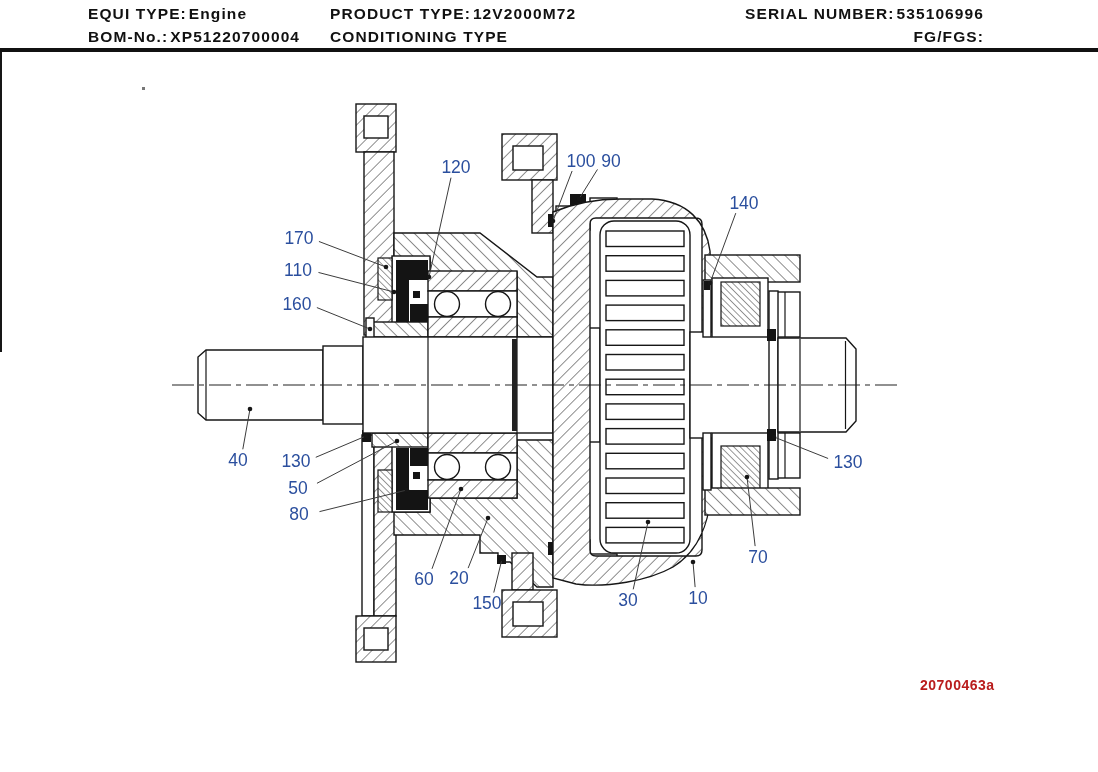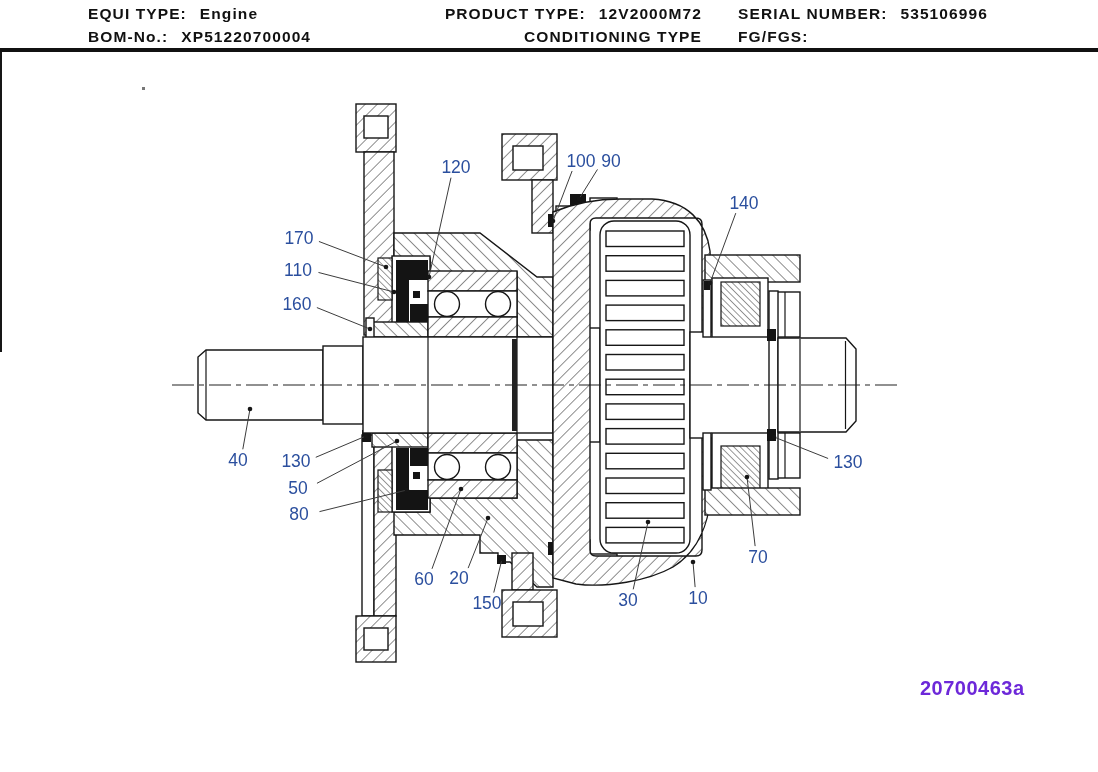--- a/index.html
+++ b/index.html
@@ -1,30 +1,30 @@
 <!DOCTYPE html>
 <html><head>
 <meta charset="utf-8">
 <style>
   html,body{margin:0;padding:0;background:#e8e8e8;}
   .page{position:relative;width:1098px;height:772px;background:#ffffff;overflow:hidden;
         font-family:"Liberation Sans",sans-serif;}
   .h-cell{position:absolute;white-space:nowrap;font-weight:bold;font-size:15.5px;
           letter-spacing:1.1px;color:#111;}
-  .h-val{margin-left:13px;}
+  .h-val{margin-left:2px;}
   .c1{left:88px;}
-  .c2{left:330px;width:372px;text-align:right;}
-  .c3{left:738px;width:300px;text-align:left;}
+  .c2{left:330px;width:372px;text-align:left;}
+  .c3{left:684px;width:300px;text-align:right;}
   .r1{top:5px;}
   .r2{top:28px;}
   .hdr-rule{position:absolute;left:0;top:48px;width:1098px;height:4px;background:#111;}
   .left-edge{position:absolute;left:0;top:52px;width:2px;height:300px;background:#161616;}
   .speck{position:absolute;left:142px;top:87px;width:3px;height:3px;background:#777;}
-  .fig-id{position:absolute;left:920px;top:677px;font-weight:bold;font-size:20px;
-          letter-spacing:.5px;color:#6d28d9;}
+  .fig-id{position:absolute;left:920px;top:677px;font-weight:bold;font-size:14px;
+          letter-spacing:.5px;color:#b91c1c;}
   svg.drawing{position:absolute;left:0;top:0;}
   .w{fill:#fff;stroke:#161616;stroke-width:1.4;}
   .hA{fill:url(#hatchA);stroke:#161616;stroke-width:1.4;}
   .hB{fill:url(#hatchB);stroke:#161616;stroke-width:1.4;}
   .hD{fill:url(#hatchD);stroke:#161616;stroke-width:1.2;}
   .blk{fill:#141414;stroke:none;}
   .ln{stroke:#161616;stroke-width:1.2;fill:none;}
 </style>
 </head>
 <body>

